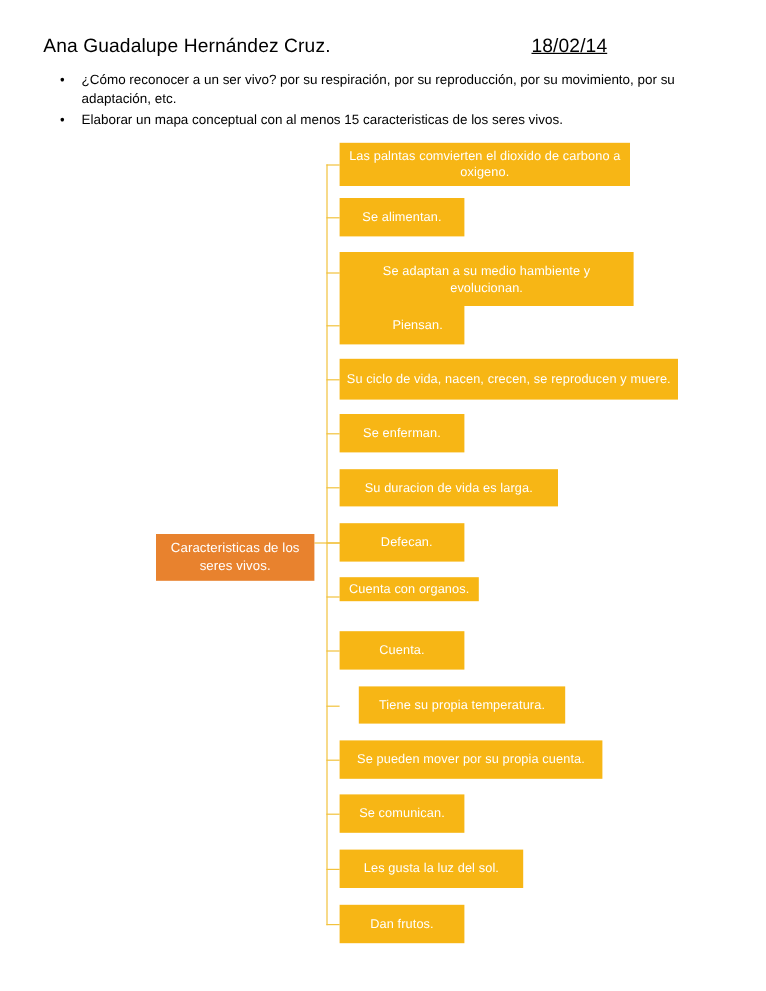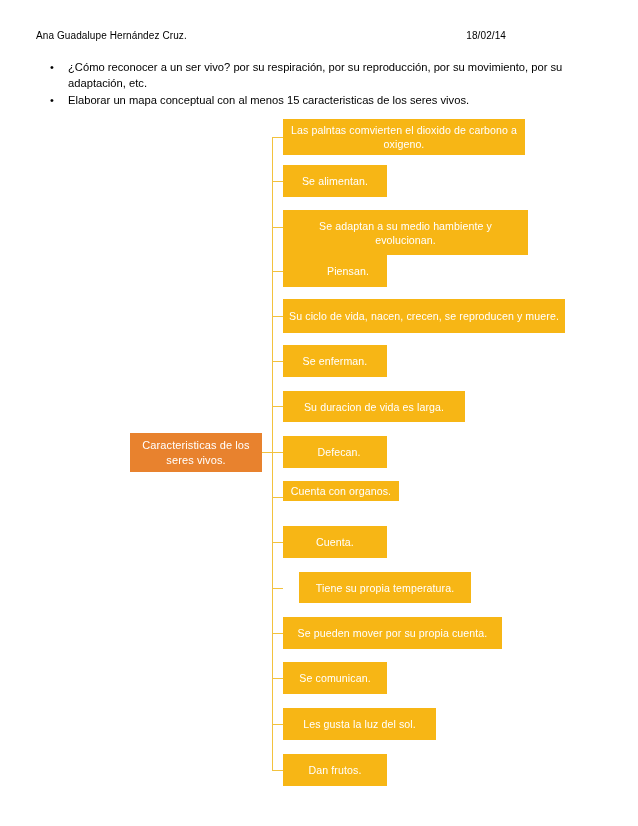--- a/index.html
+++ b/index.html
@@ -23,27 +23,28 @@
     left: 36px;
     top: 30px;
     width: 566px;
     height: 18px;
     display: flex;
     justify-content: space-between;
     align-items: baseline;
   }
   .doc-header .author,
   .doc-header .date {
-    font-size: 10px;
+    font-size: 16px;
     letter-spacing: 0.1px;
     color: #000000;
     white-space: nowrap;
   }
   .doc-header .date {
     margin-right: 96px;
+    text-decoration: underline;
   }
 
   
   .instructions {
     position: absolute;
     left: 44px;
     top: 60px;
     width: 560px;
   }
   .bullet-row {
@@ -109,20 +110,21 @@
     padding: 2px 6px;
     letter-spacing: 0.1px;
   }
   .node.child {
     background: #f7b615;
   }
   .node.root {
     background: #e8822e;
     font-size: 11px;
     line-height: 14.5px;
+    margin-top: 12px;
   }
 </style>
 </head>
 <body>
 
 <div class="doc-header">
   <span class="author">Ana Guadalupe Hernández Cruz.</span>
   <span class="date">18/02/14</span>
 </div>
 

